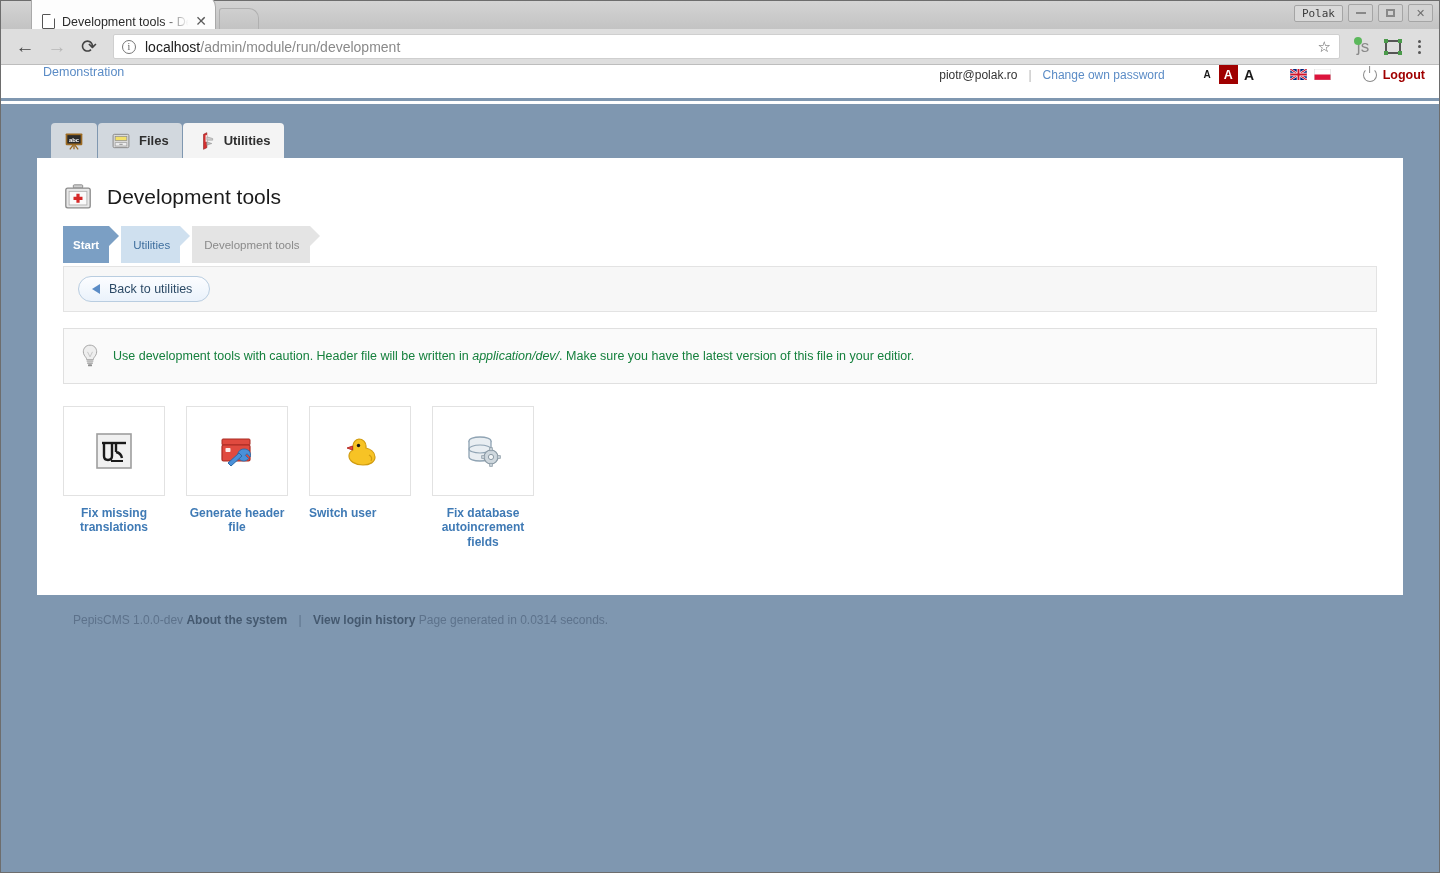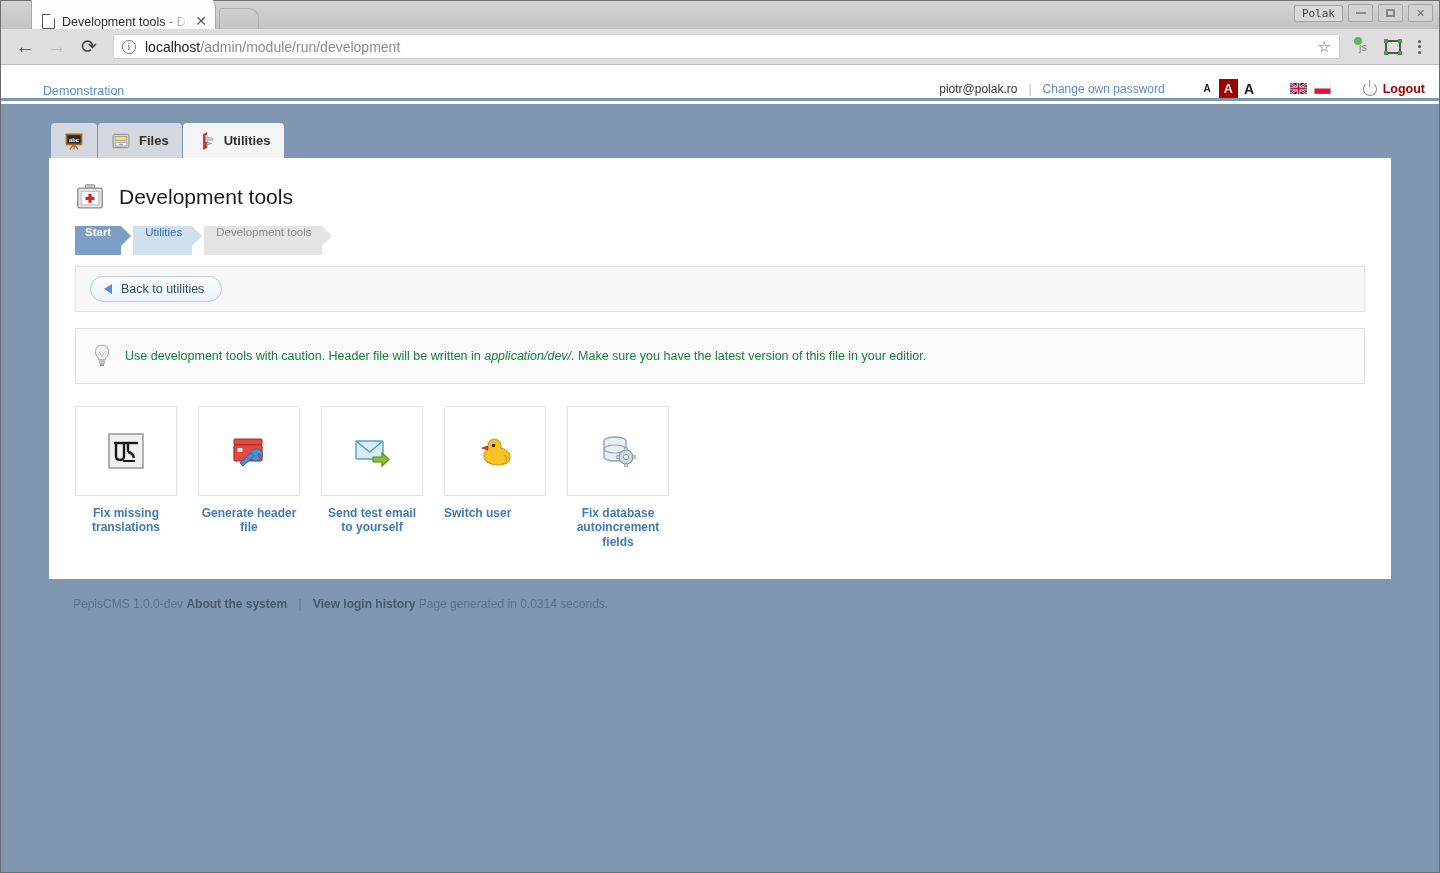--- a/index.html
+++ b/index.html
@@ -132,21 +132,21 @@
     display: flex; align-items: center; justify-content: center;
     font-size: 10px; color: #5b5b5b;
     font-family: "Liberation Serif", serif;
     margin-right: 9px; flex: 0 0 14px;
     line-height: 1;
   }
   .url-host { color: #202020; }
   .url-path { color: #8a8a8a; }
   .omni-star { font-size: 15px; color: #5a5a5a; margin-left: auto; }
   .ext-icon { width: 26px; height: 26px; display:flex; align-items:center; justify-content:center; position: relative; }
-  .js-ext { font-size: 11px; font-weight: normal; color: #8a8a8a; font-family: "Liberation Sans", sans-serif; }
+  .js-ext { font-size: 17px; font-weight: normal; color: #8a8a8a; font-family: "Liberation Sans", sans-serif; }
   .js-ext::before {
     content: ""; position: absolute; left: 4px; top: 3px;
     width: 8px; height: 8px; border-radius: 50%; background: #5cb85c;
   }
   .capture-icon { width: 16px; height: 14px; border: 2px solid #555; position: relative; }
   .capture-icon i { position: absolute; width: 4px; height: 4px; background: #4a9a4a; }
   .capture-icon i:nth-child(1){ left:-3px; top:-3px; }
   .capture-icon i:nth-child(2){ right:-3px; top:-3px; }
   .capture-icon i:nth-child(3){ left:-3px; bottom:-3px; }
   .capture-icon i:nth-child(4){ right:-3px; bottom:-3px; }
@@ -157,21 +157,21 @@
   .viewport {
     flex: 1;
     background: #fff;
     overflow: hidden;
     position: relative;
   }
 
   .app-header {
     height: 36px;
     background: #fff;
-    display: flex; align-items: flex-end;
+    display: flex; align-items: flex-start;
     padding: 0 14px 0 42px;
     border-bottom: 3px solid #7f97b0;
     font-size: 12px;
   }
   .brand-link { color: #5b8cc6; font-size: 12.5px; }
   .header-right {
     margin-left: auto;
     display: flex; align-items: center;
     gap: 4px;
   }
@@ -227,38 +227,38 @@
     display: flex; align-items: center; gap: 8px;
     font-size: 13px; font-weight: bold; color: #2f2f2f;
     height: 35px;
     justify-content: space-between;
   }
   .nav-tab.active { background: #f4f4f4; }
   .nav-tab .ico { width: 20px; height: 20px; display:block; }
 
   .panel {
     background: #fff;
-    margin: 0 48px;
+    margin: 0 36px;
     min-height: 420px;
-    padding: 24px 26px 30px 26px;
+    padding: 24px 26px 46px 26px;
   }
 
   .page-title-row {
     display: flex; align-items: center; gap: 14px;
     margin-bottom: 14px;
   }
   .page-title-icon { width: 30px; height: 30px; display:block; }
   .page-title { font-size: 21px; font-weight: normal; color: #1b1b1b; }
 
   .breadcrumb { display: flex; height: 21px; font-size: 11.5px; }
   .crumb {
-    display: flex; 
+    display: flex; align-items: center;
     padding: 0 10px 0 12px;
     position: relative;
-    height: 29px;
+    height: 37px;
   }
   .crumb:first-child { padding-left: 10px; }
   .crumb .arrow {
     position: absolute; right: -10px; top: 0;
     width: 0; height: 0;
     border-style: solid;
     border-width: 10.5px 0 10.5px 10px;
     z-index: 2;
   }
   .crumb.c1 { background: #7b9fc4; color: #fff; font-weight: bold; }
@@ -514,30 +514,20 @@
                 <rect x="6" y="9" width="28" height="6" rx="1" fill="#e04a3f" stroke="#a82a22" stroke-width="1"></rect>
                 <rect x="6" y="15" width="28" height="16" rx="1.5" fill="#e04a3f" stroke="#a82a22" stroke-width="1.2"></rect>
                 <rect x="9.5" y="18" width="5" height="4" rx="0.8" fill="#fff" opacity="0.9"></rect>
                 <path d="M28 19 a6 6 0 1 0 4.6 9.5 l-3.2-3.2 1.6-1.6 3.2 3.2 A6 6 0 0 0 28 19 Z" fill="#4a90d9" stroke="#2a6aa8" stroke-width="0.9"></path>
                 <path d="M26 26 L15 36 l-3-3 L23 23 Z" fill="#4a90d9" stroke="#2a6aa8" stroke-width="1"></path>
               </svg>
             </div>
             <div class="tile-label">Generate header file</div>
           </div>
 
-          <div class="tile">
-            <div class="tile-box">
-              <svg class="tile-ico" viewBox="0 0 42 42">
-                <rect x="5" y="11" width="27" height="18" rx="1" fill="#d8ecf7" stroke="#5a9ec4" stroke-width="1.4"></rect>
-                <path d="M5 11 L18.5 22 L32 11" fill="none" stroke="#5a9ec4" stroke-width="1.4"></path>
-                <path d="M22 27 h9 v-4 l7 6.5 -7 6.5 v-4 h-9 z" fill="#86c232" stroke="#5d8e1e" stroke-width="1.2"></path>
-              </svg>
-            </div>
-            <div class="tile-label">Send test email to yourself</div>
-          </div>
 
           <div class="tile">
             <div class="tile-box">
               <svg class="tile-ico" viewBox="0 0 42 42">
                 <path d="M20 9 a7 7 0 0 1 7 7 v2 c4 1 9 4 9 9 0 5-5 8-12 8 -8 0-14-4-14-9 0-3 2-5 4-6 V16 a7 7 0 0 1 6-7 z" fill="#f7c325" stroke="#d19c10" stroke-width="1.2"></path>
                 <path d="M13.5 16 L8 18 L13.5 20 Z" fill="#e8453c" stroke="#b32b24" stroke-width="0.9"></path>
                 <circle cx="19.5" cy="15.5" r="1.7" fill="#1a1a1a"></circle>
                 <path d="M30 25 q4 2 2 6" fill="none" stroke="#d19c10" stroke-width="1.2"></path>
               </svg>
             </div>

